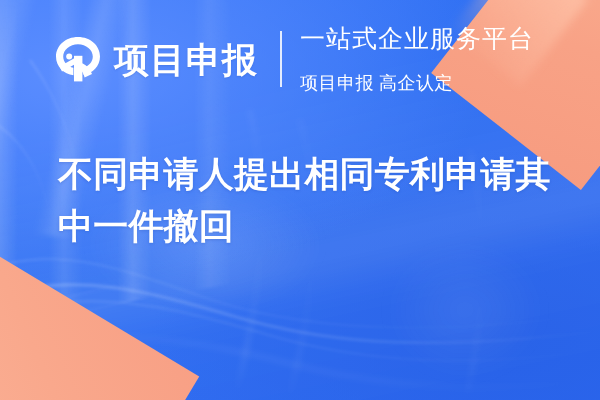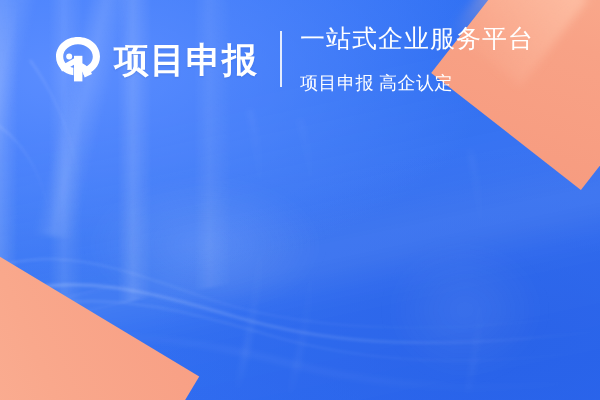--- a/index.html
+++ b/index.html
@@ -294,14 +294,15 @@
 
     <div class="divider"></div>
 
     <div class="tagline">
       <div class="tagline-main">一站式企业服务平台</div>
       <div class="tagline-sub">项目申报 高企认定</div>
     </div>
 
   </div>
 
+  <div class="title">不同申请人提出相同专利申请其中一件撤回</div>
 
 </div>
 
 </body></html>

